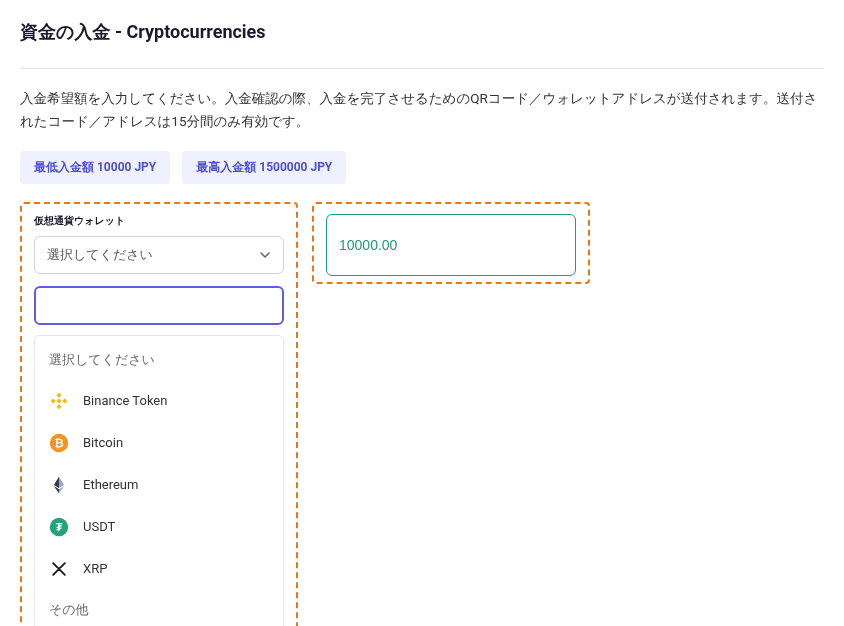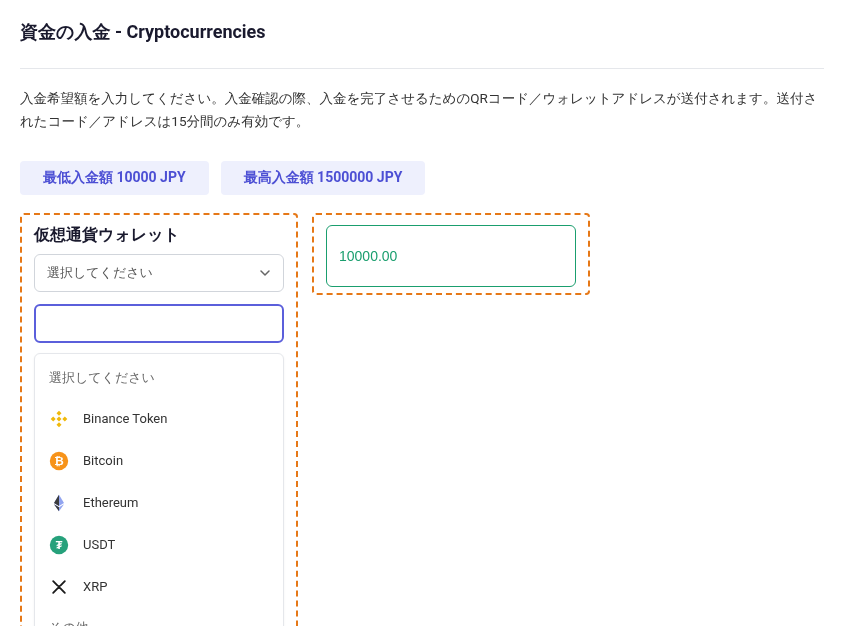--- a/index.html
+++ b/index.html
@@ -22,33 +22,33 @@
     }
     .divider {
       border: none;
       border-top: 1px solid #e5e7eb;
       margin-bottom: 18px;
     }
     .instructions {
       font-size: 13.5px;
       line-height: 1.7;
       color: #333;
-      margin-bottom: 28px;
+      margin-bottom: 18px;
     }
     .badges {
       display: flex;
       gap: 12px;
       margin-bottom: 18px;
     }
     .badge {
       background: #eef0fd;
       color: #4c4fd4;
-      font-size: 14px;
+      font-size: 12px;
       font-weight: 700;
-      padding: 8px 23px;
+      padding: 8px 14px;
       border-radius: 4px;
     }
     .form-row {
       display: flex;
       gap: 14px;
       margin-bottom: 18px;
     }
     .form-section {
       border: 2px dashed #e67817;
       border-radius: 4px;
@@ -56,21 +56,21 @@
       position: relative;
     }
     .form-section.wallet {
       width: 278px;
     }
     .form-section.amount {
       width: 278px;
       height: 82px;
     }
     .field-label {
-      font-size: 16px;
+      font-size: 10px;
       font-weight: 700;
       color: #1a1a2e;
       margin-bottom: 8px;
     }
     .field-label.green {
       color: #1a9e6e;
     }
     .select-box {
       width: 100%;
       border: 1px solid #d1d5db;

